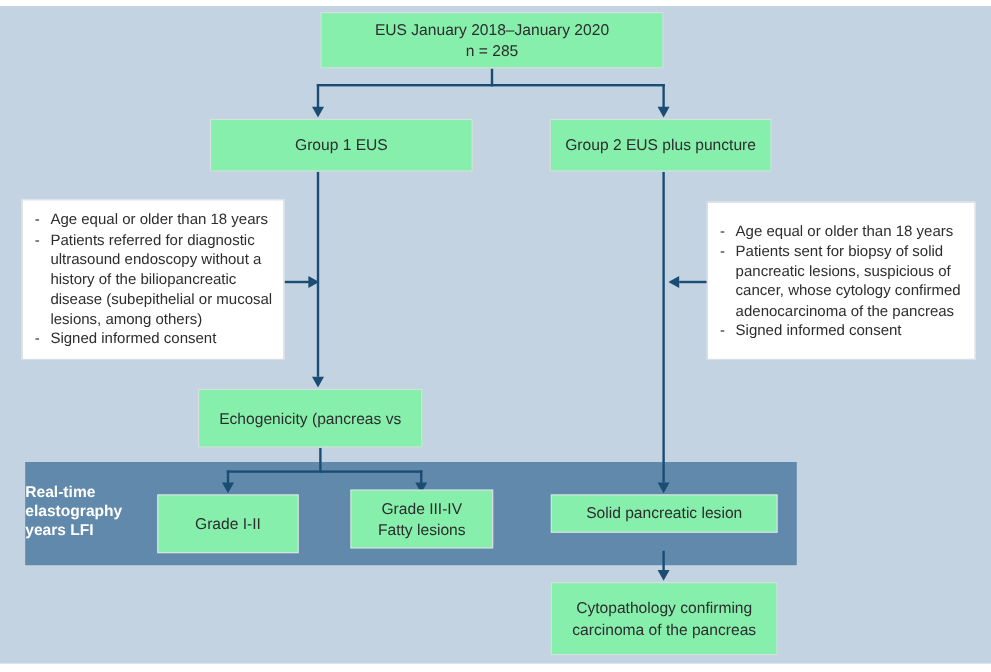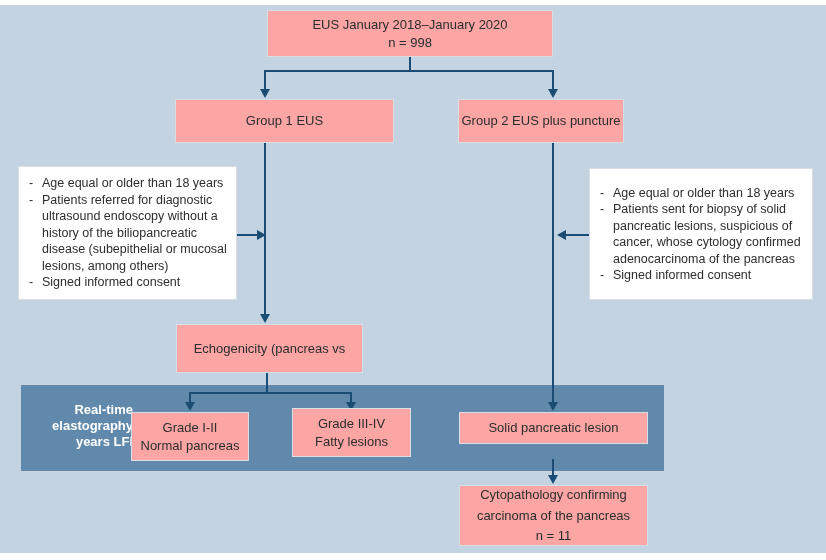--- a/index.html
+++ b/index.html
@@ -1,40 +1,40 @@
 <!DOCTYPE html>
 <html><head>
 <meta charset="utf-8">
 <style>
   html, body { margin:0; padding:0; background:#ffffff; }
   body { font-family:"Liberation Sans", sans-serif; }
   .canvas { position:relative; width:826px; height:560px; background:#ffffff; overflow:hidden; }
   .bg { position:absolute; left:0; top:5px; width:826px; height:548px; background:#c4d3e2; }
 
   .box {
-    position:absolute; background:#fca5a5; border:1px solid #d8dee4;
+    position:absolute; background:#86efac; border:1px solid #d8dee4;
     color:#2d2d2d; font-size:13px; line-height:18px;
     display:flex; flex-direction:column; justify-content:center;
     text-align:center; box-sizing:border-box;
   }
 
   .criteria {
     position:absolute; background:#ffffff; border:1px solid #d8dee4;
     color:#2d2d2d; font-size:12.5px; line-height:16.5px;
     display:flex; flex-direction:column; justify-content:center;
     padding:8px 5px 8px 8px; box-sizing:border-box; text-align:left;
   }
   .crit-item { display:flex; }
   .crit-marker { flex:0 0 15px; padding-left:2px; box-sizing:border-box; }
   .crit-text { flex:1; }
 
   .band { position:absolute; left:21px; top:385px; width:643px; height:86px; background:#6189ab; }
   .band-label {
     position:absolute; left:21px; top:402px; width:112px;
-    color:#ffffff; font-weight:bold; font-size:13px; line-height:16px; text-align:right;
+    color:#ffffff; font-weight:bold; font-size:13px; line-height:16px; text-align:left;
   }
 
   .line { position:absolute; background:#1b4d74; }
   .ah-down {
     position:absolute; width:0; height:0;
     border-left:5px solid transparent; border-right:5px solid transparent;
     border-top:9px solid #1b4d74;
   }
   .ah-right {
     position:absolute; width:0; height:0;
@@ -84,28 +84,28 @@
   <div class="line" style="left:189px; top:392px; width:2px; height:11px;"></div>
   <div class="ah-down" style="left:185px; top:402px;"></div>
   <div class="line" style="left:350px; top:392px; width:2px; height:11px;"></div>
   <div class="ah-down" style="left:346px; top:402px;"></div>
 
   <div class="line" style="left:552px; top:459px; width:2px; height:17px;"></div>
   <div class="ah-down" style="left:548px; top:475px;"></div>
 
   <div class="box" style="left:267px; top:10px; width:286px; height:47px;">
     <div>EUS January 2018–January 2020</div>
-    <div>n = 998</div>
+    <div>n = 285</div>
   </div>
 
   <div class="box" style="left:175px; top:99px; width:219px; height:44px;">
     <div>Group 1 EUS</div>
   </div>
 
-  <div class="box" style="left:458px; top:99px; width:166px; height:44px;">
+  <div class="box" style="left:458px; top:99px; width:185px; height:44px;">
     <div>Group 2 EUS plus puncture</div>
   </div>
 
   <div class="criteria" style="left:18px; top:166px; width:219px; height:134px;">
     <div class="crit-item">
       <span class="crit-marker">-</span>
       <span class="crit-text">Age equal or older than 18 years</span>
     </div>
     <div class="crit-item">
       <span class="crit-marker">-</span>
@@ -125,36 +125,34 @@
     <div class="crit-item">
       <span class="crit-marker">-</span>
       <span class="crit-text">Patients sent for biopsy of solid pancreatic lesions, suspicious of cancer, whose cytology confirmed adenocarcinoma of the pancreas</span>
     </div>
     <div class="crit-item">
       <span class="crit-marker">-</span>
       <span class="crit-text">Signed informed consent</span>
     </div>
   </div>
 
-  <div class="box" style="left:176px; top:324px; width:187px; height:49px;">
+  <div class="box" style="left:165px; top:324px; width:187px; height:49px;">
     <div>Echogenicity (pancreas vs</div>
   </div>
 
   <div class="box" style="left:131px; top:412px; width:118px; height:49px;">
     <div>Grade I-II</div>
-    <div>Normal pancreas</div>
   </div>
 
   <div class="box" style="left:292px; top:408px; width:119px; height:49px;">
     <div>Grade III-IV</div>
     <div>Fatty lesions</div>
   </div>
 
   <div class="box" style="left:459px; top:412px; width:189px; height:32px;">
     <div>Solid pancreatic lesion</div>
   </div>
 
-  <div class="box" style="left:459px; top:485px; width:189px; height:61px;justify-content:space-between;">
+  <div class="box" style="left:459px; top:485px; width:189px; height:61px;">
     <div>Cytopathology confirming</div>
     <div>carcinoma of the pancreas</div>
-    <div>n = 11</div>
   </div>
 </div>
 
 </body></html>

